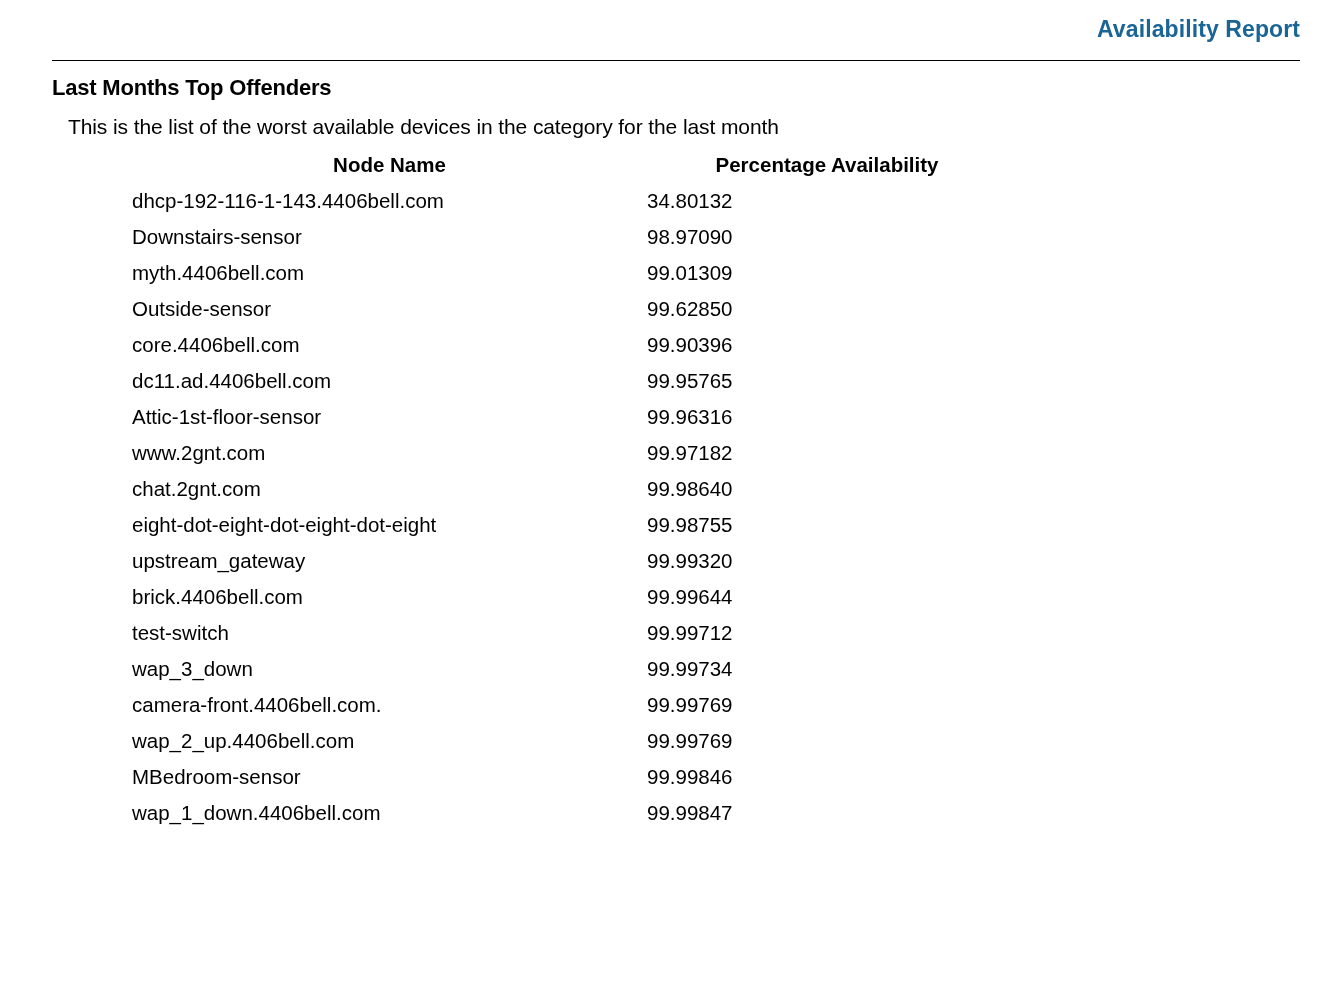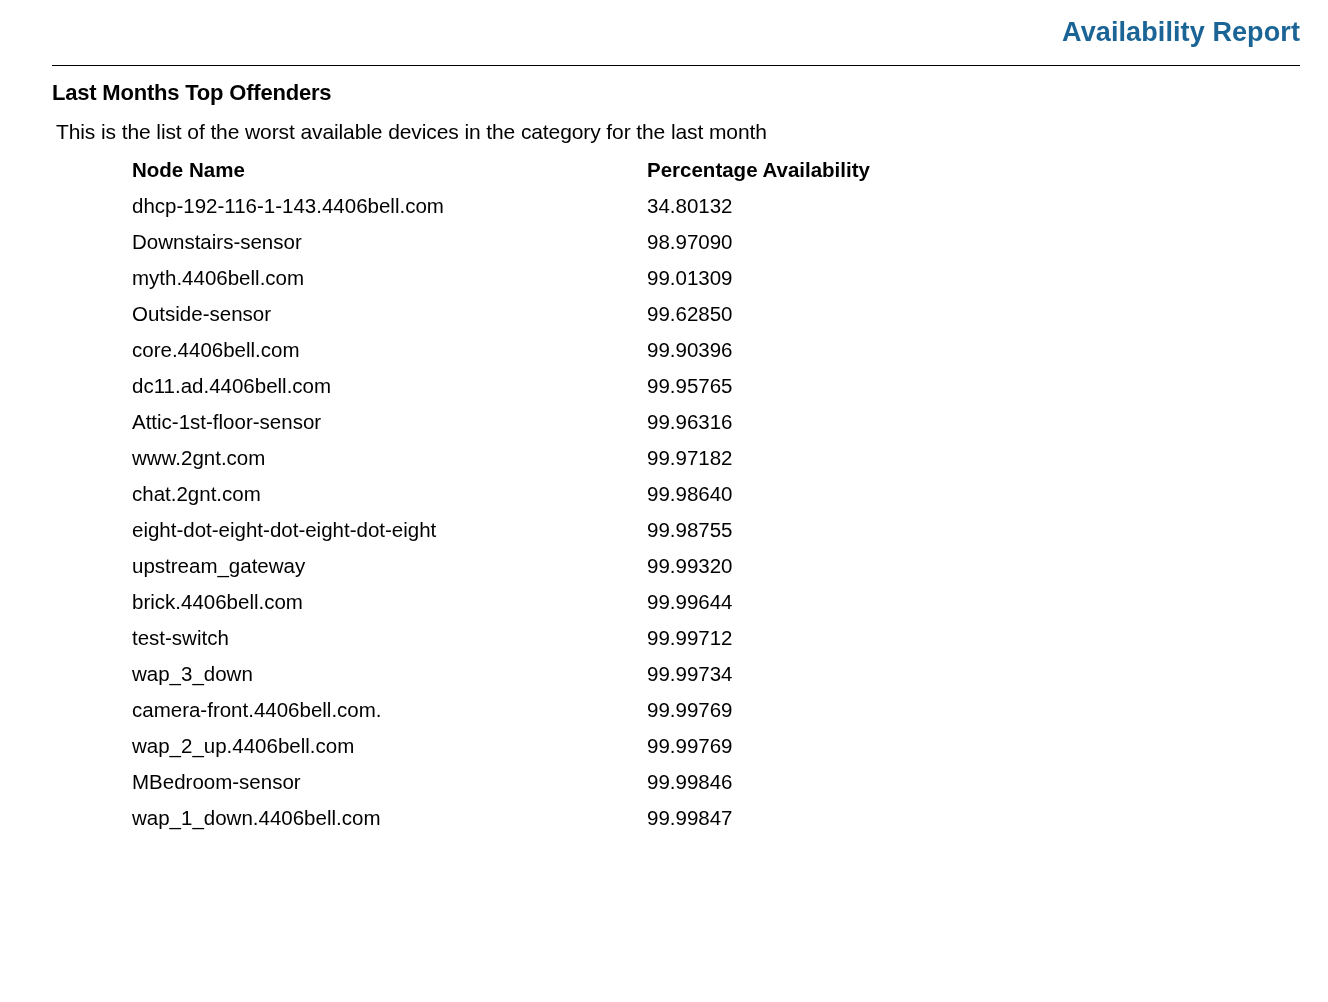--- a/index.html
+++ b/index.html
@@ -19,21 +19,21 @@
     width: 1328px;
     height: 1002px;
     box-sizing: border-box;
     padding: 0;
   }
   .report-header {
     text-align: right;
     padding: 14px 28px 0 28px;
     color: #1a6496;
     font-weight: bold;
-    font-size: 27px;
+    font-size: 23px;
     line-height: 1.38;
     letter-spacing: 0.1px;
   }
   .report-header .report-title {
     display: block;
   }
   .report-header .report-date {
     display: block;
   }
   .rule {
@@ -46,30 +46,30 @@
     padding: 0 28px 0 52px;
   }
   .section-title {
     font-size: 22px;
     font-weight: bold;
     margin: 14px 0 0 0;
     letter-spacing: -0.2px;
   }
   .section-desc {
     font-size: 21px;
-    margin: 14px 0 0 4px;
+    margin: 14px 0 0 16px;
     letter-spacing: -0.1px;
   }
   .device-table {
     margin: 12px 0 0 80px;
     border-collapse: collapse;
     font-size: 20.5px;
   }
   .device-table th {
-    text-align: left;
+    text-align: center;
     font-weight: bold;
     padding: 2px 0 6px 0;
     font-size: 20.5px;
     margin-top: 28px;
   }
   .device-table td {
     text-align: left;
     padding: 6px 0 6px 0;
     font-size: 20.5px;
     white-space: nowrap;

